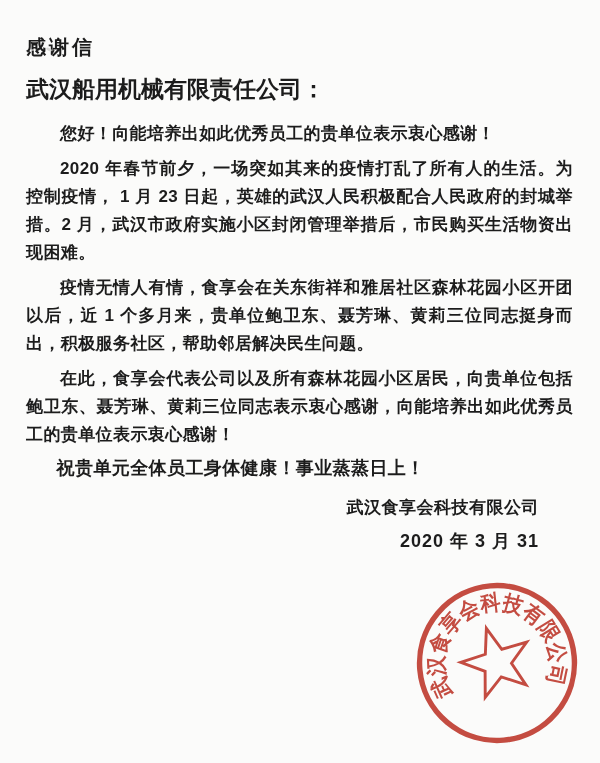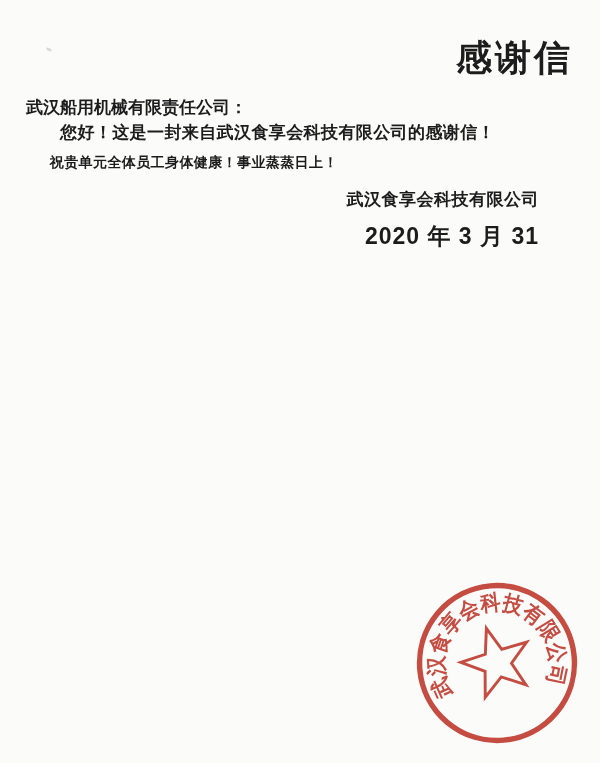--- a/index.html
+++ b/index.html
@@ -9,61 +9,61 @@
     width: 600px;
     height: 763px;
     margin: 0 auto;
     background: #fbfbfa;
     color: #1c1c1c;
     font-family: "Liberation Sans", sans-serif;
     padding: 34px 27px 0 26px;
     overflow: hidden;
   }
   .title {
-    text-align: right;
-    font-size: 36px;
+    text-align: left;
+    font-size: 20px;
     font-weight: 700;
     letter-spacing: 3px;
     margin-bottom: 13px;
   }
   .salutation {
-    font-size: 17px;
+    font-size: 23px;
     font-weight: 700;
-    margin-bottom: 0;
+    margin-bottom: 15px;
   }
   .body-paragraph {
     font-size: 17px;
     font-weight: 600;
     line-height: 28px;
     text-indent: 2em;
     text-align: justify;
     margin-bottom: 7px;
     letter-spacing: 0.4px;
   }
   .closing-line {
-    font-size: 14px;
+    font-size: 18px;
     font-weight: 700;
     text-indent: 1.7em;
     margin-top: 4px;
     letter-spacing: 0.4px;
   }
   .signature-block {
     position: relative;
     z-index: 2;
     text-align: right;
     padding-right: 34px;
     margin-top: 16px;
   }
   .signature-company {
     font-size: 17px;
     font-weight: 700;
     letter-spacing: 0.5px;
   }
   .signature-date {
-    font-size: 23px;
+    font-size: 18px;
     font-weight: 700;
     margin-top: 10px;
     letter-spacing: 1px;
   }
   .company-seal {
     position: absolute;
     left: 376px;
     top: 542px;
     width: 242px;
     height: 242px;
@@ -92,21 +92,24 @@
 <body>
 
 <div class="page">
 
   <div class="scan-speck"></div>
 
   <h1 class="title">感谢信</h1>
 
   <div class="salutation">武汉船用机械有限责任公司：</div>
 
-  <p class="body-paragraph">您好！这是一封来自武汉食享会科技有限公司的感谢信！</p>
+  <p class="body-paragraph">您好！向能培养出如此优秀员工的贵单位表示衷心感谢！</p>
+  <p class="body-paragraph">2020 年春节前夕，一场突如其来的疫情打乱了所有人的生活。为控制疫情， 1 月 23 日起，英雄的武汉人民积极配合人民政府的封城举措。2 月，武汉市政府实施小区封闭管理举措后，市民购买生活物资出现困难。</p>
+  <p class="body-paragraph">疫情无情人有情，食享会在关东街祥和雅居社区森林花园小区开团以后，近 1 个多月来，贵单位鲍卫东、聂芳琳、黄莉三位同志挺身而出，积极服务社区，帮助邻居解决民生问题。</p>
+  <p class="body-paragraph">在此，食享会代表公司以及所有森林花园小区居民，向贵单位包括鲍卫东、聂芳琳、黄莉三位同志表示衷心感谢，向能培养出如此优秀员工的贵单位表示衷心感谢！</p>
 
   <p class="closing-line">祝贵单元全体员工身体健康！事业蒸蒸日上！</p>
 
   <div class="signature-block">
     <div class="signature-company">武汉食享会科技有限公司</div>
     <div class="signature-date">2020 年 3 月 31</div>
   </div>
 
   <svg class="company-seal" viewBox="0 0 200 200" aria-hidden="true" style="color: rgb(191, 52, 40);">
     <circle cx="100" cy="100" r="64" fill="none" stroke="currentColor" stroke-width="4.5"></circle>

